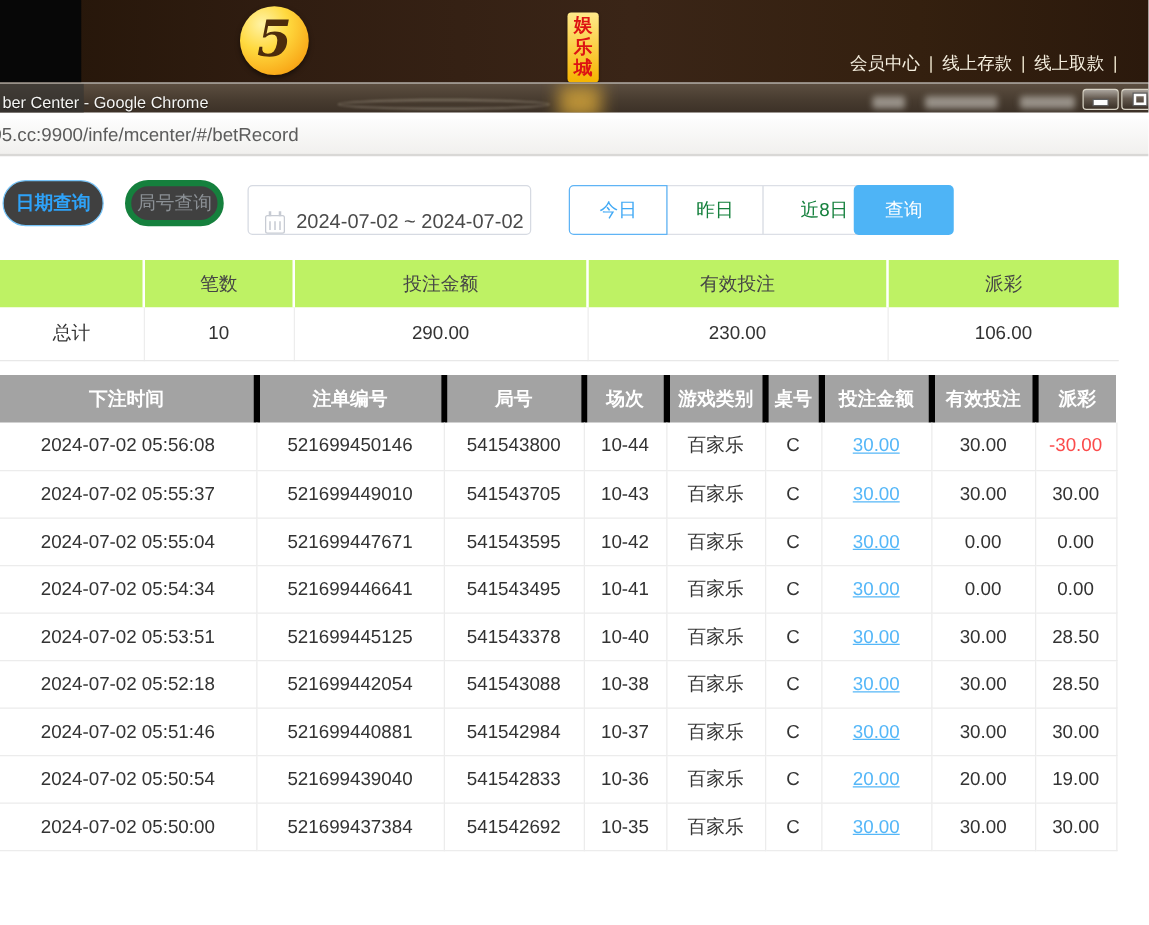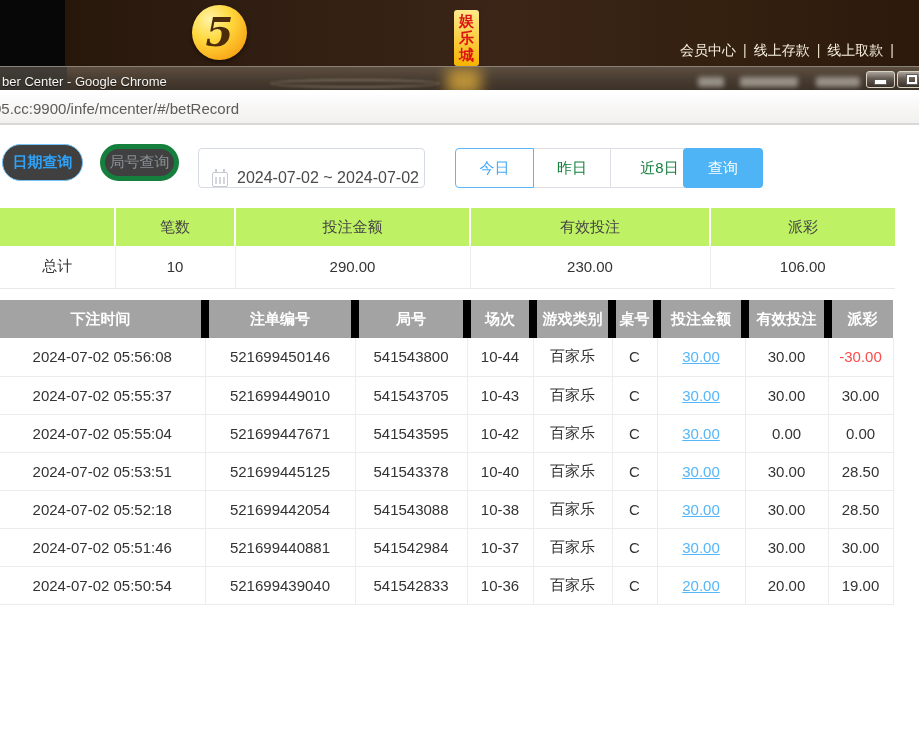--- a/index.html
+++ b/index.html
@@ -71,21 +71,21 @@
   #summary th { height:38px; background:#bef264; font-size:15px; font-weight:400; color:#454545; text-align:center;
                 border-right:2px solid #fff; }
   #summary th:last-child { border-right:none; }
   #summary td { height:42px; background:#fff; font-size:15px; color:#333; text-align:center;
                 border-right:1px solid #ededed; border-bottom:1px solid #e8e8e8; }
   #summary td:last-child { border-right:none; }
 
   
   #bets { position:absolute; left:0; top:300px; width:893px; border-collapse:collapse; table-layout:fixed; }
   #bets thead th { height:38px; background:#a3a3a3; color:#fff; font-size:15px; font-weight:bold; text-align:center;
-                   border-right:8px solid #000000; overflow:hidden; }
+                   border-right:5px solid #000000; overflow:hidden; }
   #bets thead th:last-child { border-right:none; }
   #bets tbody td { height:38px; background:#fff; font-size:15px; color:#333; text-align:center;
                    border-right:1px solid #ececec; border-bottom:1px solid #ececec; white-space:nowrap; overflow:hidden; }
   #bets tbody td.amount a { color:#55b7f8; text-decoration:underline; cursor:pointer; }
   #bets tbody td.payout.neg { color:#fb4b4b; }
 </style>
 </head>
 <body>
 
 <div id="screen">
@@ -219,20 +219,31 @@
       <td>521699447671</td>
       <td>541543595</td>
       <td>10-42</td>
       <td>百家乐</td>
       <td>C</td>
       <td class="amount"><a>30.00</a></td>
       <td>0.00</td>
       <td class="payout">0.00</td>
     </tr>
 
+    <tr>
+      <td>2024-07-02 05:54:34</td>
+      <td>521699446641</td>
+      <td>541543495</td>
+      <td>10-41</td>
+      <td>百家乐</td>
+      <td>C</td>
+      <td class="amount"><a>30.00</a></td>
+      <td>0.00</td>
+      <td class="payout">0.00</td>
+    </tr>
 
     <tr>
       <td>2024-07-02 05:53:51</td>
       <td>521699445125</td>
       <td>541543378</td>
       <td>10-40</td>
       <td>百家乐</td>
       <td>C</td>
       <td class="amount"><a>30.00</a></td>
       <td>30.00</td>
@@ -268,17 +279,28 @@
       <td>521699439040</td>
       <td>541542833</td>
       <td>10-36</td>
       <td>百家乐</td>
       <td>C</td>
       <td class="amount"><a>20.00</a></td>
       <td>20.00</td>
       <td class="payout">19.00</td>
     </tr>
 
+    <tr>
+      <td>2024-07-02 05:50:00</td>
+      <td>521699437384</td>
+      <td>541542692</td>
+      <td>10-35</td>
+      <td>百家乐</td>
+      <td>C</td>
+      <td class="amount"><a>30.00</a></td>
+      <td>30.00</td>
+      <td class="payout">30.00</td>
+    </tr>
 
   </tbody>
   </table>
 
 </div>
 
 </body></html>

